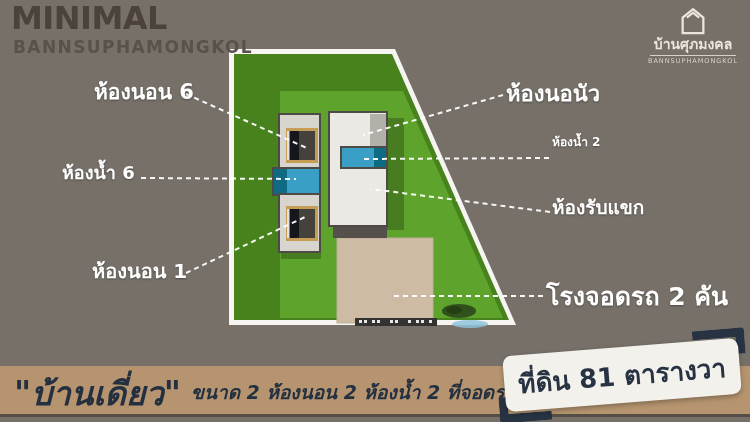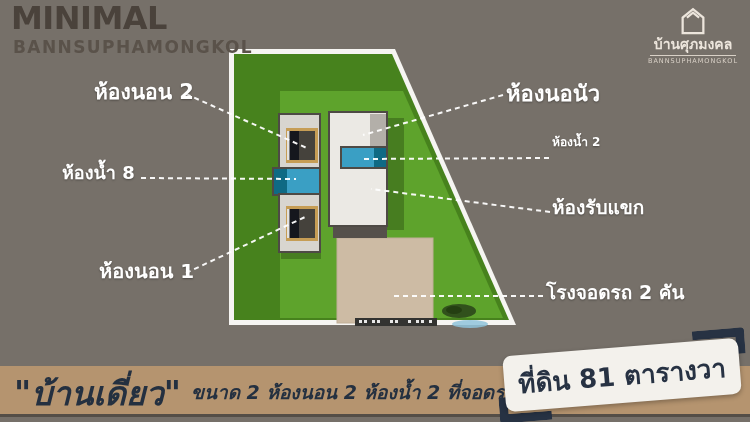--- a/index.html
+++ b/index.html
@@ -22,22 +22,22 @@
   .logo-latin{font-size:6.5px;letter-spacing:1px;color:#d9d1c7;white-space:nowrap;}
 
   
   .plan-label{position:absolute;z-index:3;color:#ffffff;font-weight:600;white-space:nowrap;
     text-shadow:0 1px 2px rgba(0,0,0,0.35);line-height:1.35;}
   .lbl-bedroom2{left:94px;top:78px;font-size:21px;}
   .lbl-kitchen{left:506px;top:79px;font-size:22px;}
   .lbl-bath2{left:552px;top:134px;font-size:12px;}
   .lbl-bath1{left:62px;top:161px;font-size:18px;}
   .lbl-living{left:552px;top:195px;font-size:19px;}
-  .lbl-bedroom1{left:99px;top:258px;font-size:20px;}
-  .lbl-garage{left:546px;top:280px;font-size:19px;text-align:right;}
+  .lbl-bedroom1{left:92px;top:258px;font-size:20px;}
+  .lbl-garage{left:546px;top:280px;font-size:25px;text-align:right;}
 
   
   .footer-bar{position:absolute;left:0;top:366px;width:750px;height:48px;z-index:4;
     background:#b5946f;display:flex;align-items:flex-end;
     padding:0 0 5px 14px;box-sizing:border-box;}
   .footer-title{font-size:33px;font-style:italic;font-weight:700;color:#243040;line-height:0.95;}
   .footer-spec{font-size:19px;font-style:italic;font-weight:600;color:#243040;
     margin-left:10px;padding-bottom:2px;}
   .footer-shadow{position:absolute;left:0;top:414px;width:750px;height:3px;z-index:4;
     background:rgba(45,38,30,0.45);}
@@ -138,24 +138,24 @@
   <div class="logo">
     <svg class="logo-icon" viewBox="0 0 36 34">
       <path d="M7 32 V15.5 L18 6.5 L29 15.5 V32 H7 Z" fill="none" stroke="#ece5dc" stroke-width="2.4"></path>
       <path d="M11.5 15.5 L18 10.2 L24.5 15.5" fill="none" stroke="#ece5dc" stroke-width="2.4"></path>
     </svg>
     <div class="logo-thai">บ้านศุภมงคล</div>
     <div class="logo-rule"></div>
     <div class="logo-latin">BANNSUPHAMONGKOL</div>
   </div>
 
-  <div class="plan-label lbl-bedroom2">ห้องนอน 2</div>
+  <div class="plan-label lbl-bedroom2">ห้องนอน 6</div>
   <div class="plan-label lbl-kitchen">ห้องนอนัว</div>
   <div class="plan-label lbl-bath2">ห้องน้ำ 2</div>
-  <div class="plan-label lbl-bath1">ห้องน้ำ 8</div>
+  <div class="plan-label lbl-bath1">ห้องน้ำ 6</div>
   <div class="plan-label lbl-living">ห้องรับแขก</div>
   <div class="plan-label lbl-bedroom1">ห้องนอน 1</div>
   <div class="plan-label lbl-garage">โรงจอดรถ 2 คัน</div>
 
   <div class="footer-bar">
     <span class="footer-title">"บ้านเดี่ยว"</span>
     <span class="footer-spec">ขนาด 2 ห้องนอน 2 ห้องน้ำ 2 ที่จอดรถ</span>
   </div>
   <div class="footer-shadow"></div>
 

